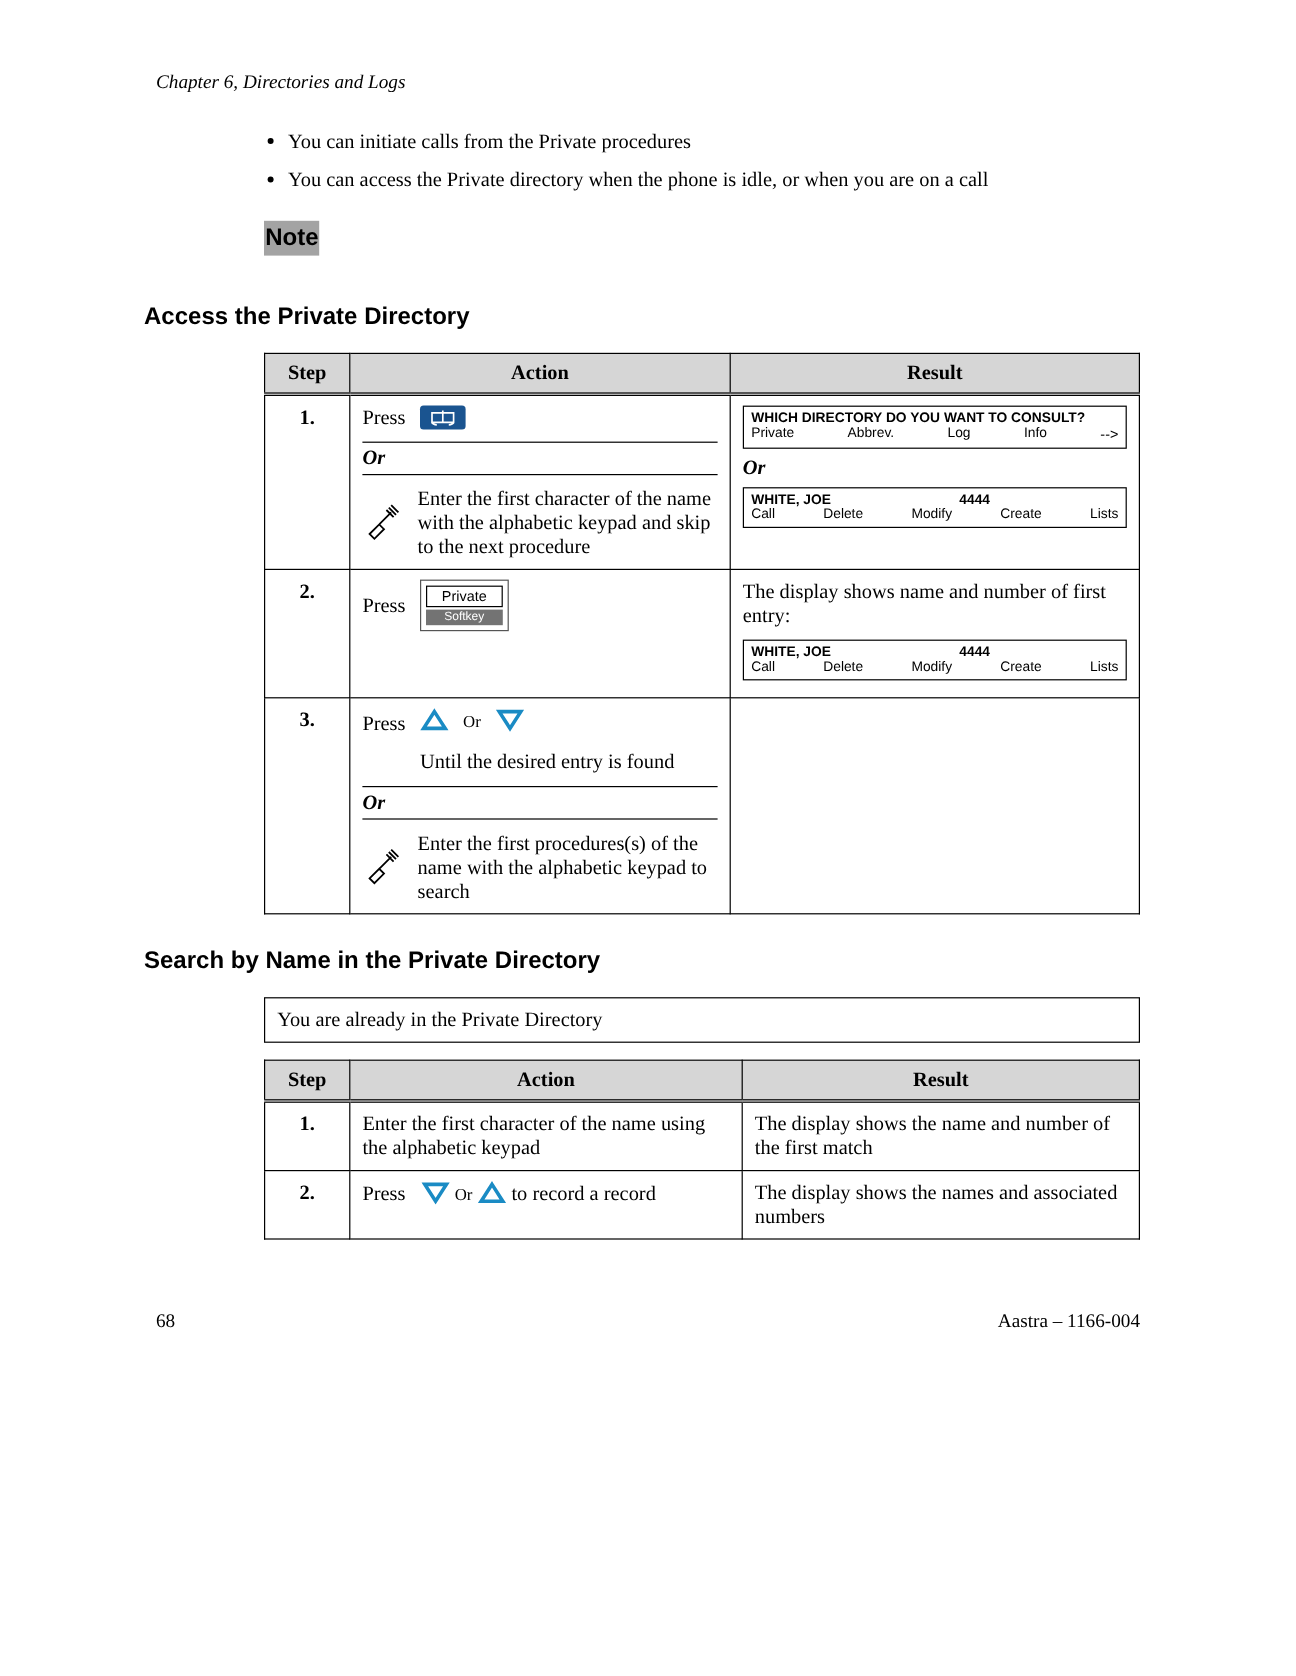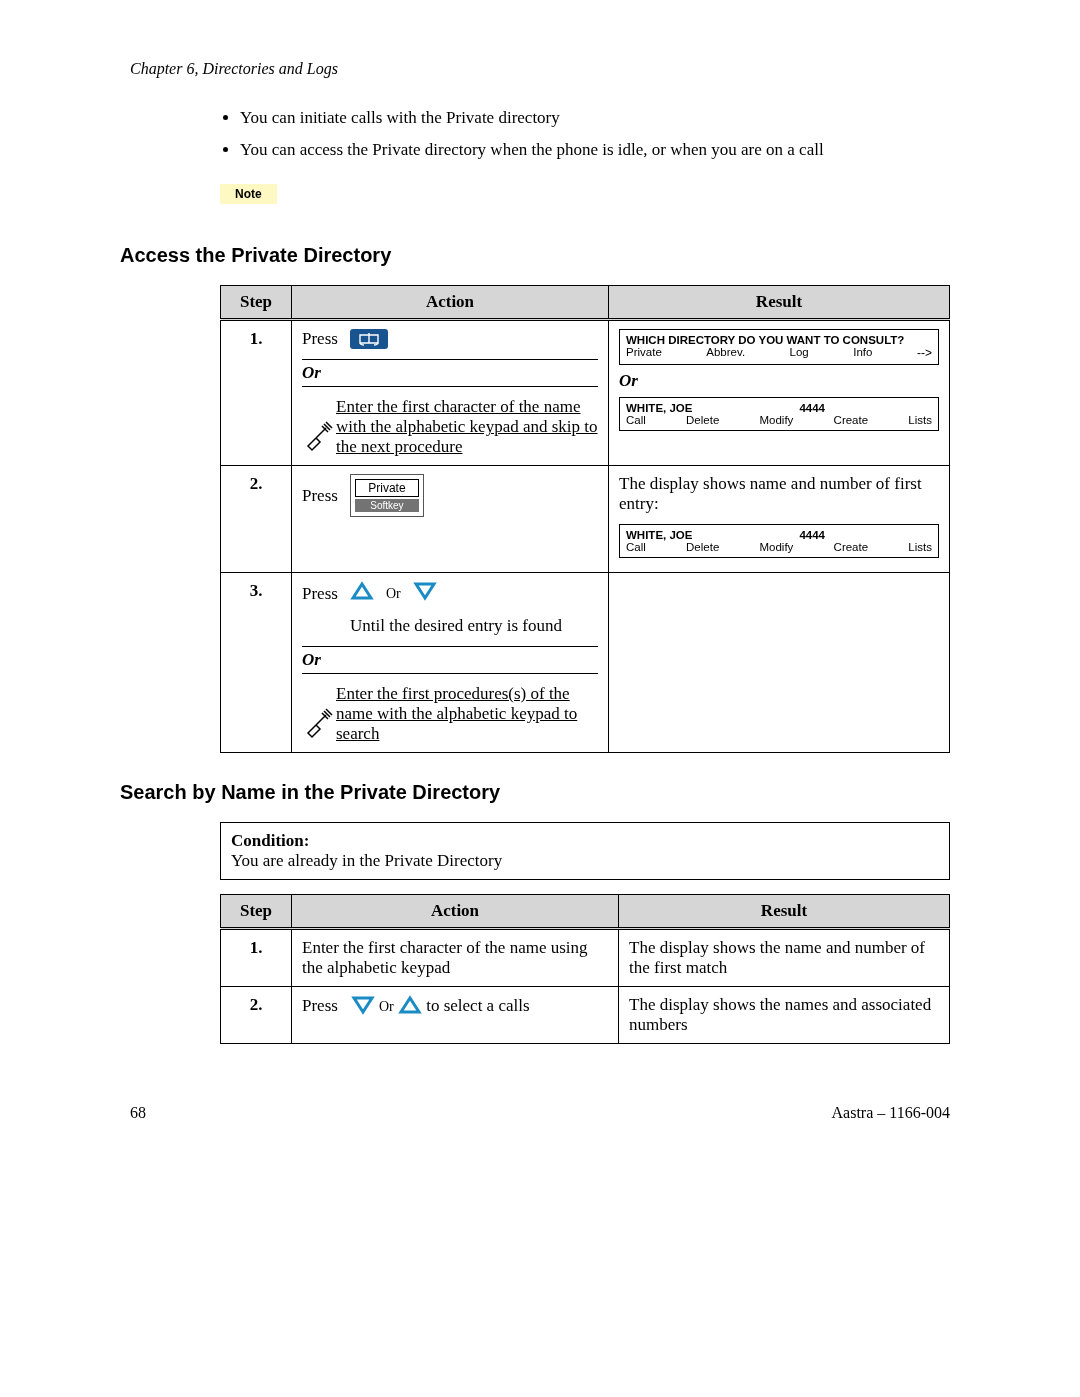--- a/index.html
+++ b/index.html
@@ -25,25 +25,25 @@
   ul.bullets {
     list-style: disc;
     padding-left: 20px;
     margin: 0 0 18px 0;
   }
   ul.bullets li {
     margin-bottom: 12px;
   }
   .note-label {
     display: inline-block;
-    background: #fef9c3;
+    background: #a3a3a3;
     font-family: Arial, sans-serif;
     font-weight: bold;
-    font-size: 12px;
-    padding: 3px 15px;
+    font-size: 20px;
+    padding: 3px 1px;
     margin: 6px 0 12px 0;
   }
   .inline-icon {
     display: inline-block;
     vertical-align: middle;
   }
   h2 {
     font-family: Arial, Helvetica, sans-serif;
     font-weight: bold;
     font-size: 20px;
@@ -74,21 +74,21 @@
   .result-col { }
   .press-row { display: flex; align-items: center; gap: 12px; }
   .or-div {
     font-style: italic;
     font-weight: bold;
     border-top: 1px solid #000;
     border-bottom: 1px solid #000;
     padding: 3px 0;
     margin: 10px 0;
   }
-  .sub-row { display: flex; gap: 0; align-items: flex-end; text-decoration: underline; }
+  .sub-row { display: flex; gap: 12px; align-items: center; }
   .hand-icon svg { width: 34px; height: 34px; }
   .phone-display {
     border: 1.5px solid #000;
     padding: 4px 6px;
     font-family: Arial, sans-serif;
     font-size: 11.5px;
     margin-bottom: 6px;
   }
   .phone-display .pd-top { font-weight: bold; }
   .phone-display .pd-row { display: flex; justify-content: space-between; }
@@ -134,21 +134,21 @@
   }
   .arrow-symbol { font-family: Arial; font-size: 12px; }
 </style>
 </head>
 <body>
 
 <div class="chapter-header">Chapter 6, Directories and Logs</div>
 
 <div class="content-indent">
   <ul class="bullets">
-    <li>You can initiate calls with the Private directory</li>
+    <li>You can initiate calls from the Private procedures</li>
     <li>You can access the Private directory when the phone is idle, or when you are on a call</li>
   </ul>
 
   <div class="note-label">Note</div>
 
 </div>
 
 <h2>Access the Private Directory</h2>
 
 <div class="content-indent">
@@ -272,21 +272,20 @@
       <td></td>
     </tr>
   </tbody>
     </table>
 </div>
 
 <h2>Search by Name in the Private Directory</h2>
 
 <div class="content-indent">
   <div class="condition-box">
-    <div class="label">Condition:</div>
     <div>You are already in the Private Directory</div>
   </div>
 
   <table class="proc">
     <tbody>
         <tr>
       <th class="step-col">Step</th>
       <th style="width:310px">Action</th>
       <th>Result</th>
     </tr>
@@ -304,21 +303,21 @@
           <svg width="24" height="20" viewBox="0 0 24 20">
                 <path d="M3 3 L21 3 L12 17 Z" fill="none" stroke="#1a8bc4" stroke-width="3"></path>
               </svg>
         </span>
         <span style="font-size:14px;">Or</span>
         <span class="tri">
           <svg width="24" height="20" viewBox="0 0 24 20">
                 <path d="M12 3 L21 17 L3 17 Z" fill="none" stroke="#1a8bc4" stroke-width="3"></path>
               </svg>
         </span>
-        <span> to select a calls</span>
+        <span> to record a record</span>
       </td>
       <td>The display shows the names and associated numbers</td>
     </tr>
   </tbody>
     </table>
 </div>
 
 <div class="footer">
   <span>68</span>
   <span>Aastra – 1166-004</span>

